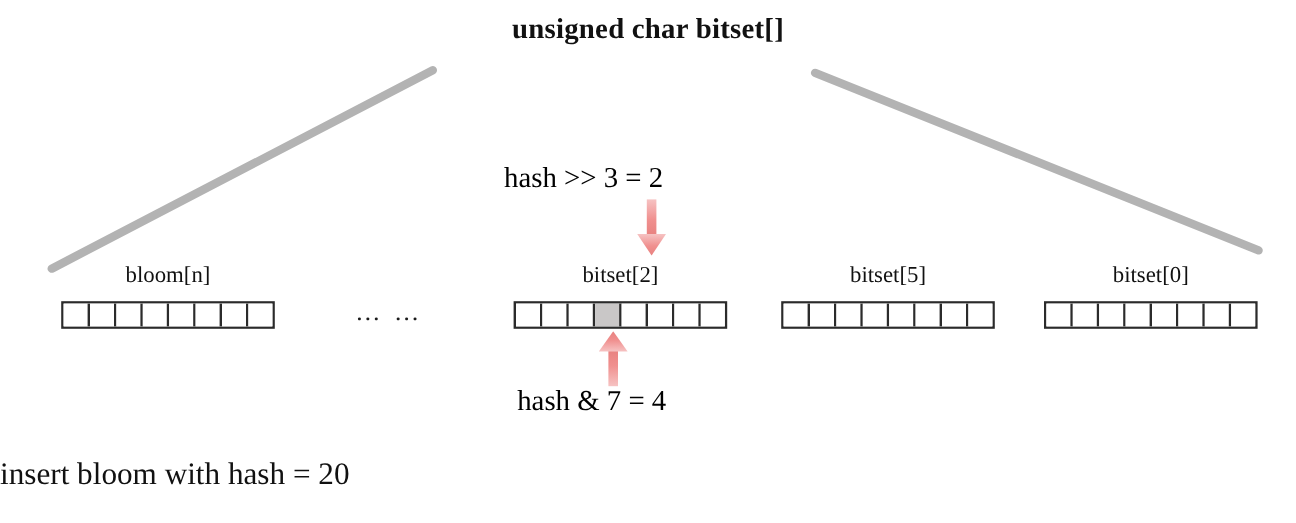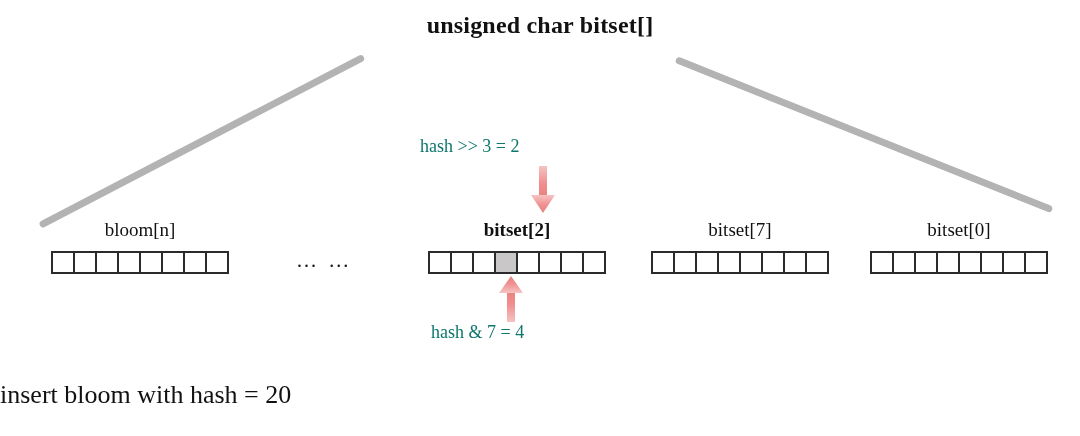--- a/index.html
+++ b/index.html
@@ -76,41 +76,41 @@
     background: #ffffff;
   }
   .bit-cell:last-child {
     border-right: none;
   }
   .bit-cell.set {
     background: #c9c7c7;
   }
 
   .g-n   { left: 51px;  }
-  .g-2   { left: 428px; font-weight: bold; }
+  .g-2   { left: 428px; }
   .g-1   { left: 651px; }
   .g-0   { left: 870px; }
 
   
   .ellipsis {
     position: absolute;
     left: 296px;
     top: 248px;
     font-size: 21px;
     letter-spacing: 3px;
     color: #1a1a1a;
     white-space: nowrap;
   }
 
   
   .anno {
     position: absolute;
-    font-size: 18px;
+    font-size: 24px;
     white-space: nowrap;
-    color: #0f766e;
+    color: #000000;
   }
   .anno-shift { left: 420px; top: 136px; }
   .anno-and   { left: 388px; top: 322px; margin-left: 43px; }
 
   
   .arrow {
     position: absolute;
   }
   .arrow-down {
     left: 528px;
@@ -164,21 +164,21 @@
       <div class="bit-cell"></div>
       <div class="bit-cell set"></div>
       <div class="bit-cell"></div>
       <div class="bit-cell"></div>
       <div class="bit-cell"></div>
       <div class="bit-cell"></div>
     </div>
   </div>
 
   <div class="group g-1">
-    <div class="group-label">bitset[7]</div>
+    <div class="group-label">bitset[5]</div>
     <div class="byte-row">
       <div class="bit-cell"></div>
       <div class="bit-cell"></div>
       <div class="bit-cell"></div>
       <div class="bit-cell"></div>
       <div class="bit-cell"></div>
       <div class="bit-cell"></div>
       <div class="bit-cell"></div>
       <div class="bit-cell"></div>
     </div>

